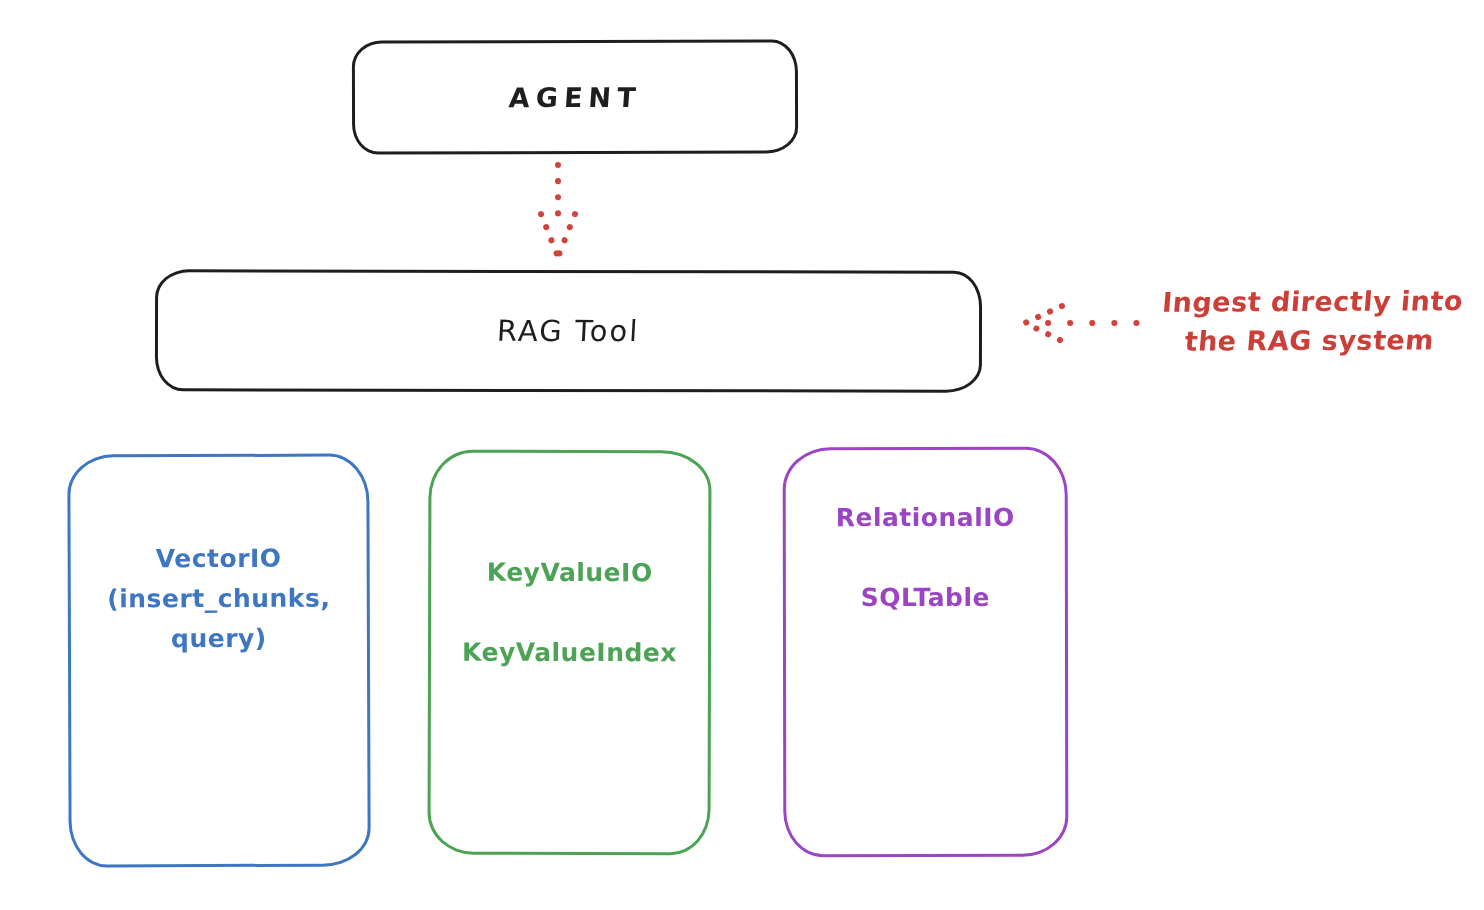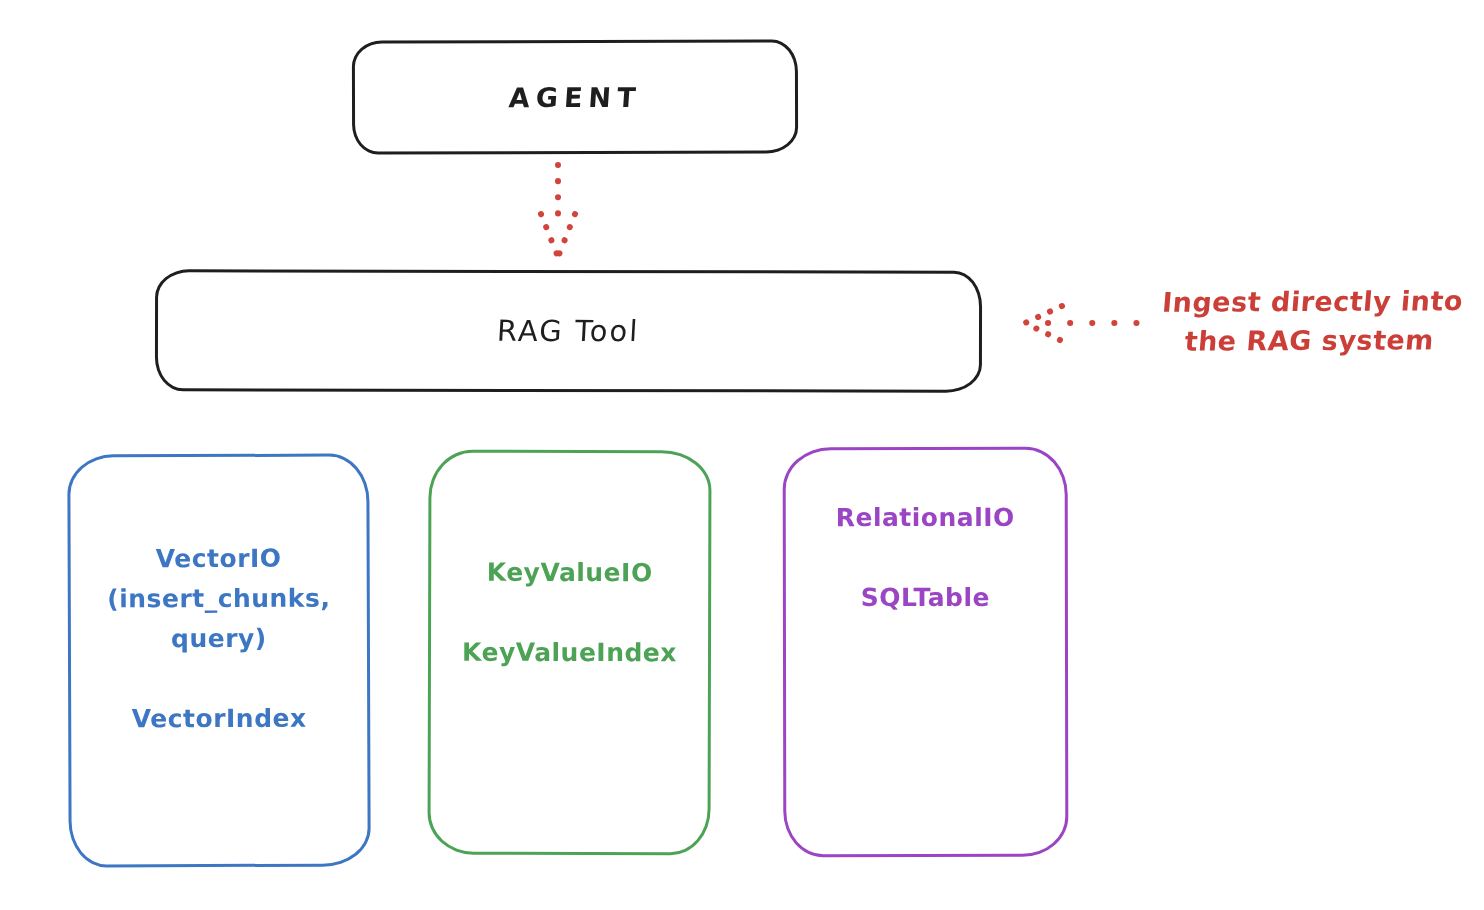--- a/index.html
+++ b/index.html
@@ -136,21 +136,20 @@
     <div>Ingest directly into</div>
     <div>the RAG system</div>
   </div>
 
   <div class="store-box store-blue">
     <div class="store-lines">
       <div>VectorIO</div>
       <div>(insert_chunks,</div>
       <div>query)</div>
     </div>
-    <div class="store-footer">VectorIndex</div>
   </div>
 
   <div class="store-box store-green">
     <div class="store-lines">
       <div>KeyValueIO</div>
     </div>
     <div class="store-footer">KeyValueIndex</div>
   </div>
 
   <div class="store-box store-purple">

